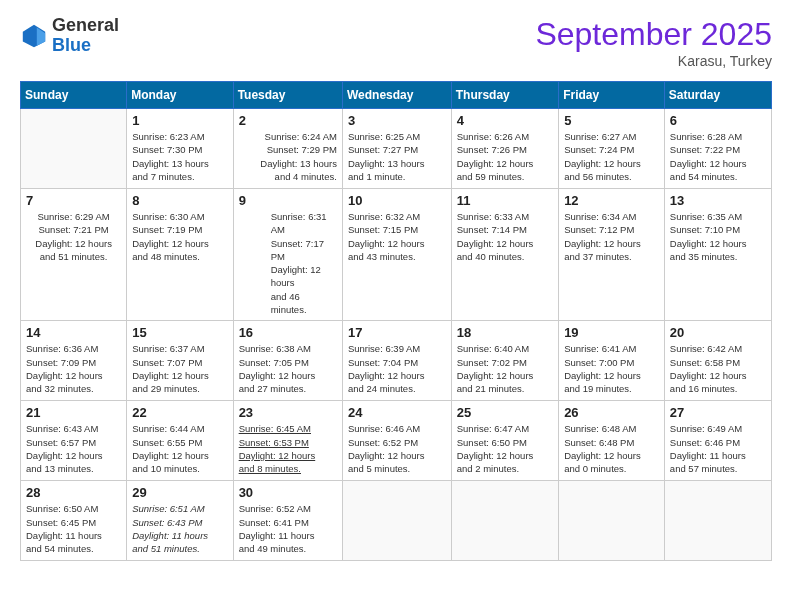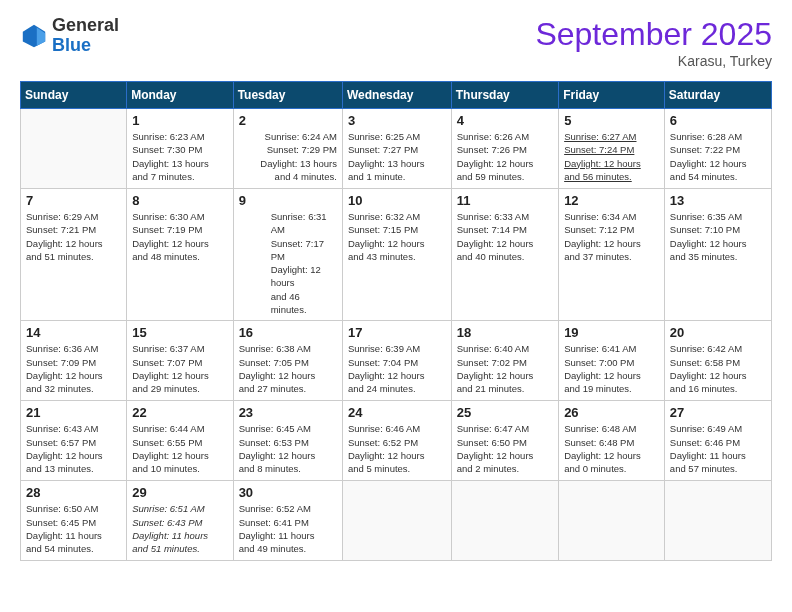--- a/index.html
+++ b/index.html
@@ -49,21 +49,21 @@
     .subtitle {
       font-size: 14px;
       color: #555;
     }
     .calendar {
       width: 100%;
       border-collapse: collapse;
       font-size: 10.5px;
     }
     .calendar th {
-      background: #0c4a6e;
+      background: #0369a1;
       color: #fff;
       padding: 6px 4px;
       text-align: left;
       font-size: 12px;
       font-weight: bold;
       border: 1px solid #2a6dc9;
     }
     .calendar td {
       border: 1px solid #ccc;
       vertical-align: top;
@@ -150,37 +150,37 @@
           </td>
           <td>
             <span class="day-number">4</span>
             <div class="day-info" style="white-space: pre-line;">Sunrise: 6:26 AM
 Sunset: 7:26 PM
 Daylight: 12 hours
 and 59 minutes.</div>
           </td>
           <td>
             <span class="day-number">5</span>
-            <div class="day-info" style="white-space: pre-line; text-decoration: underline;">Sunrise: 6:27 AM
+            <div class="day-info" style="white-space: pre-line;">Sunrise: 6:27 AM
 Sunset: 7:24 PM
 Daylight: 12 hours
 and 56 minutes.</div>
           </td>
           <td>
             <span class="day-number">6</span>
             <div class="day-info" style="white-space: pre-line;">Sunrise: 6:28 AM
 Sunset: 7:22 PM
 Daylight: 12 hours
 and 54 minutes.</div>
           </td>
         </tr>
         <tr>
           <td>
             <span class="day-number">7</span>
-            <div class="day-info" style="white-space: pre-line;">Sunrise: 6:29 AM
+            <div class="day-info" style="white-space: pre-line; text-align: center;">Sunrise: 6:29 AM
 Sunset: 7:21 PM
 Daylight: 12 hours
 and 51 minutes.</div>
           </td>
           <td>
             <span class="day-number">8</span>
             <div class="day-info" style="white-space: pre-line;">Sunrise: 6:30 AM
 Sunset: 7:19 PM
 Daylight: 12 hours
 and 48 minutes.</div>
@@ -282,21 +282,21 @@
           </td>
           <td>
             <span class="day-number">22</span>
             <div class="day-info" style="white-space: pre-line;">Sunrise: 6:44 AM
 Sunset: 6:55 PM
 Daylight: 12 hours
 and 10 minutes.</div>
           </td>
           <td>
             <span class="day-number">23</span>
-            <div class="day-info" style="white-space: pre-line;">Sunrise: 6:45 AM
+            <div class="day-info" style="white-space: pre-line; text-decoration: underline;">Sunrise: 6:45 AM
 Sunset: 6:53 PM
 Daylight: 12 hours
 and 8 minutes.</div>
           </td>
           <td>
             <span class="day-number">24</span>
             <div class="day-info" style="white-space: pre-line;">Sunrise: 6:46 AM
 Sunset: 6:52 PM
 Daylight: 12 hours
 and 5 minutes.</div>

